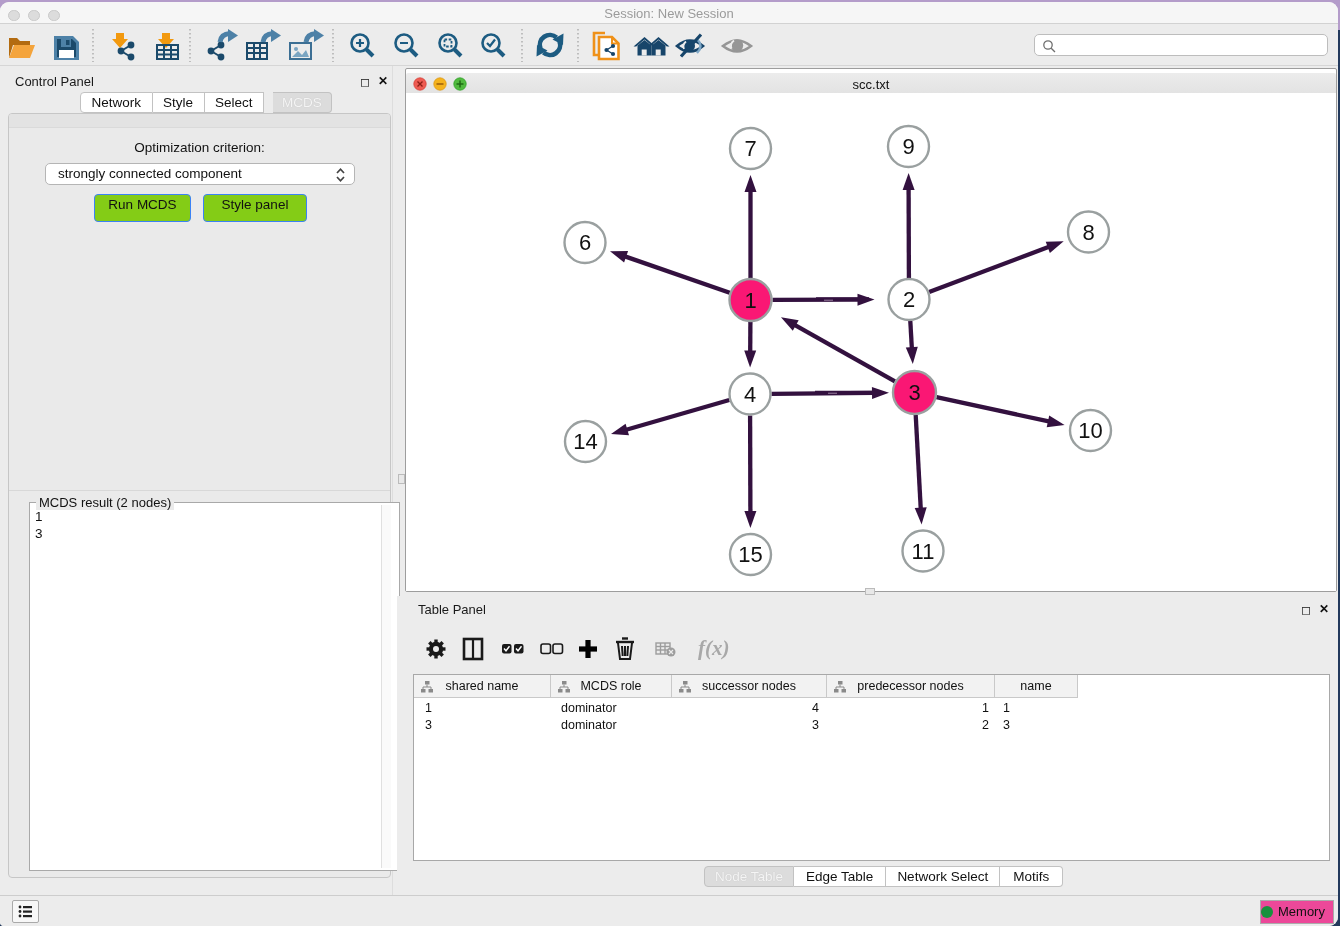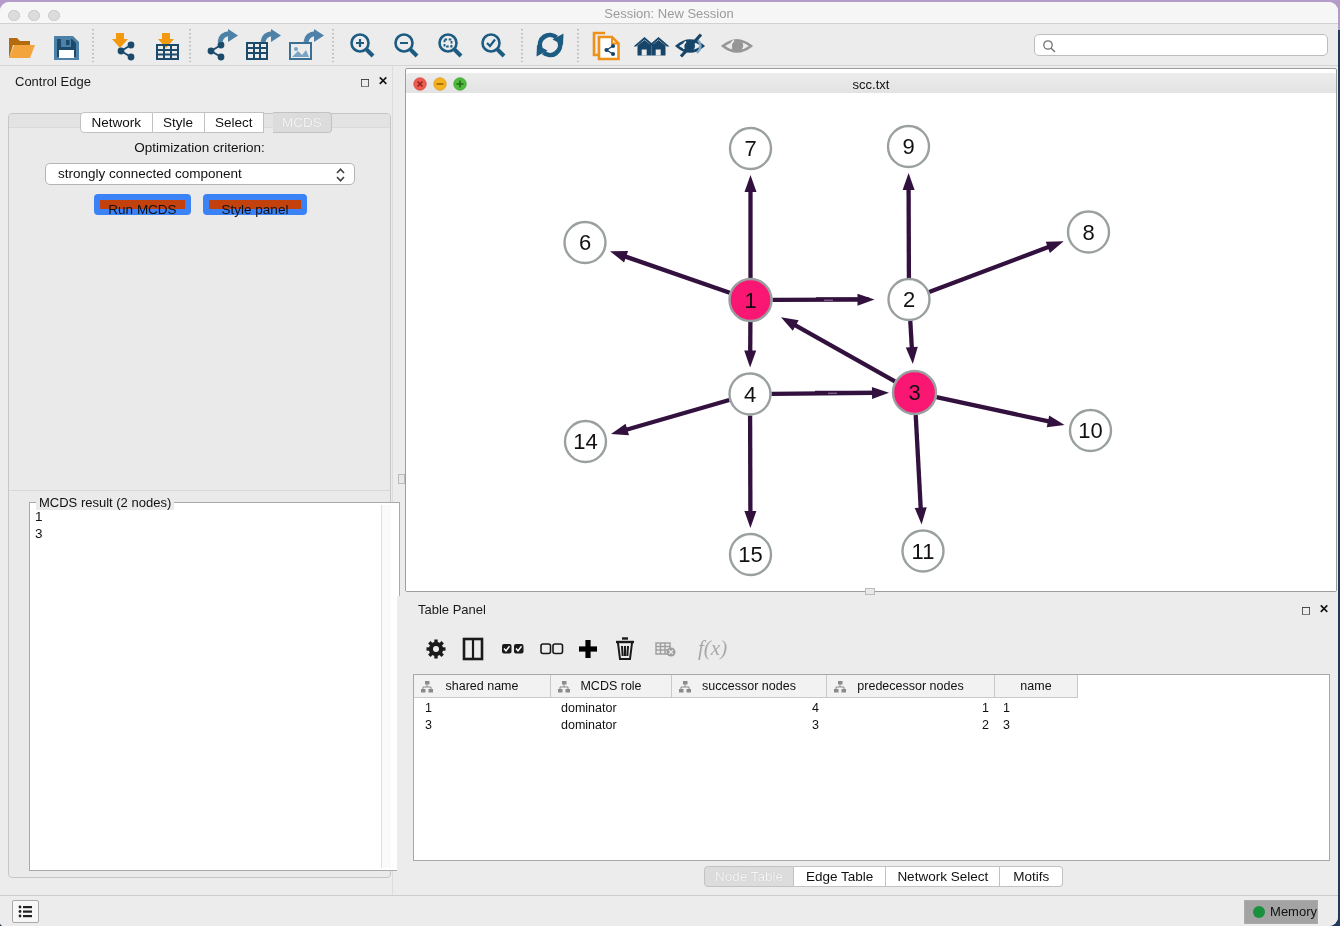--- a/index.html
+++ b/index.html
@@ -20,36 +20,36 @@
 #toolbar { position:absolute; left:0; top:23px; width:100%; height:41px; background:#ececec;
   border-bottom:1px solid #d6d6d6; }
 .ticon { position:absolute; top:8px; }
 #searchbox { position:absolute; right:10px; top:9px; width:294px; height:22px; background:#fff;
   border:1px solid #bdbdbd; border-radius:5px; }
 #searchbox svg { position:absolute; left:7px; top:4px; }
 
 #cp { position:absolute; left:0; top:64px; width:393px; height:829px; background:#ececec; border-right:1px solid #dddddd;}
 #cp-title { position:absolute; left:15px; top:8px; font-size:13px; color:#1a1a1a; }
 .panel-btns { position:absolute; font-size:12px; color:#111; }
-#cp-tabs { position:absolute; top:46px; left:80px; height:21px; display:flex;
+#cp-tabs { position:absolute; top:26px; left:80px; height:21px; display:flex;
   font-size:13.5px; z-index:5; }
 .tab { border:1px solid #c2c2c2; border-left:none; background:#fff; color:#111;
   padding:2px 13px 0 13px; height:21px; text-align:center; }
 .tab.first { border-left:1px solid #c2c2c2; border-radius:4px 0 0 4px; }
 .tab.last { border-radius:0 4px 4px 0; }
 .tab.sel { background:#dcdcdc; color:#f5f5f5; text-shadow:0 0 1px #bbb;margin-left:9px; }
 #cp-box { position:absolute; left:8px; top:47px; width:383px; height:765px;
   background:#eaeaea; border:1px solid #c6c6c6; border-radius:4px; }
 #cp-box-top { position:absolute; left:0; top:0; width:100%; height:14px; background:#e3e3e3;
   border-bottom:1px solid #dadada; border-radius:3px 3px 0 0; }
 #opt-label { position:absolute; top:26px; left:0; width:100%; text-align:center; font-size:13.5px; color:#111;}
 #combo { position:absolute; left:36px; top:49px; width:310px; height:22px; background:#fff;
   border:1px solid #b5b5b5; border-radius:5px; font-size:13.5px; color:#111; line-height:20px;
   padding-left:12px; }
-.btn { position:absolute; top:80px; height:21px; background:#c2410c; border:6px solid #3b82f6;
+.btn { position:absolute; top:80px; height:28px; background:#84cc16; border:1px solid #3b82f6;
   border-radius:4px; font-size:13.5px; color:#111; text-align:center; line-height:19px; }
 #btn-run { left:85px; width:97px; }
 #btn-close { left:194px; width:104px; }
 #cp-sep { position:absolute; left:0px; top:376px; width:100%; border-top:1px solid #d8d8d8; }
 #fieldset { position:absolute; left:20px; top:388px; width:371px; height:369px;
   border:1px solid #a9a9a9; background:#fff; }
 #fs-legend { position:absolute; left:6px; top:-8px; background:#eaeaea; font-size:13px;
   color:#111; padding:0 3px; }
 #fs-text { position:absolute; left:5px; top:6px; font-size:13.5px; color:#111; line-height:16.5px; }
 #fs-scroll { position:absolute; right:8px; top:2px; width:10px; height:363px; background:#fafafa;
@@ -58,36 +58,36 @@
 #netwin { position:absolute; left:405px; top:66px; width:932px; height:524px;
   background:#fff; border:1px solid #9d9d9d; border-radius:2px; }
 #net-titlebar { position:absolute; left:0; top:4px; width:100%; height:23px;
   background:linear-gradient(#ececec,#e2e2e2); border-bottom:1px solid #b4b4b4; border-radius:2px 2px 0 0;}
 #net-title { position:absolute; width:100%; text-align:center; top:4px; font-size:13px; color:#111; }
 #net-canvas { position:absolute; left:0; top:24px; width:930px; height:498px; background:#fff; overflow:hidden;}
 .handle { position:absolute; background:#e8e8e8; border:1px solid #bbb; }
 
 #tp { position:absolute; left:397px; top:594px; width:941px; height:299px; background:#ececec; }
 #tp-title { position:absolute; left:21px; top:6px; font-size:13px; color:#1a1a1a; }
-#tp-toolbar { position:absolute; left:16px; top:28px; width:908px; height:42px; }
+#tp-toolbar { position:absolute; left:16px; top:28px; width:908px; height:42px;font-weight:bold; }
 #tbl { position:absolute; left:16px; top:78px; width:917px; height:187px; background:#fff;
   border:1px solid #a8a8a8; font-size:12.5px; color:#111; }
 .th { position:absolute; top:0; height:23px; background:#f2f2f2; border-right:1px solid #c9c9c9;
   border-bottom:1px solid #c9c9c9; }
 .th .lbl { position:absolute; width:100%; text-align:center; top:4px; }
 .th svg { position:absolute; left:7px; top:6px; }
 .td { position:absolute; height:17px; line-height:17px; }
 #tp-tabs { position:absolute; left:298px; top:270px; height:23px; display:flex; font-size:13.5px; }
 
 #statusbar { position:absolute; left:0; top:893px; width:1338px; height:31px; background:#ececec;
   border-top:1px solid #cdcdcd; }
 #list-btn { position:absolute; left:12px; top:4px; width:27px; height:23px; background:#f7f7f7;
   border:1px solid #a9a9a9; border-radius:2px; }
-#mem-btn { position:absolute; right:20px; top:4px; width:74px; height:24px; background:#a3a3a3;
-  border:1px solid #ababab; font-size:13px; color:#111; text-align:right; line-height:22px; }
+#mem-btn { position:absolute; right:4px; top:4px; width:74px; height:24px; background:#ec4899;
+  border:1px solid #ababab; font-size:13px; color:#111; text-align:left; line-height:22px; }
 #mem-btn .dot { display:inline-block; width:12px; height:12px; background:#19913d;
   border-radius:50%; vertical-align:-2px; margin-right:5px; }
 svg text { font-family:"Liberation Sans", sans-serif; }
 </style>
 </head>
 <body>
 <div id="desktop-top"></div>
 <div id="app">
   <div id="titlebar">
     <div class="tl t1"></div>
@@ -239,21 +239,21 @@
     </svg>
     <div id="searchbox">
         <svg width="15" height="15" viewBox="0 0 15 15">
           <circle cx="6" cy="6" r="4.2" fill="none" stroke="#6e6e6e" stroke-width="1.3"></circle>
           <line x1="9.2" y1="9.2" x2="13" y2="13" stroke="#6e6e6e" stroke-width="1.3"></line>
         </svg>
       </div>
   </div>
 
   <div id="cp">
-    <div id="cp-title">Control Edge</div>
+    <div id="cp-title">Control Panel</div>
     <div class="panel-btns" style="left:360px; top:9px;">◻</div>
     <div class="panel-btns" style="left:378px; top:8px; font-weight:bold;">✕</div>
     <div id="cp-tabs">
       <div class="tab first" style="padding:2px 10.5px 0 10.5px;">Network</div>
         <div class="tab" style="padding:2px 10.5px 0 10.5px;">Style</div>
         <div class="tab" style="padding:2px 10.5px 0 10.5px;">Select</div>
         <div class="tab sel last" style="padding:2px 9px 0 9px;">MCDS</div>
     </div>
     <div id="cp-box">
       <div id="cp-box-top"></div>

